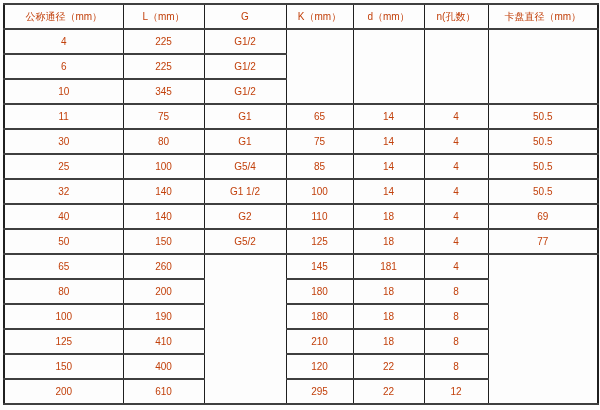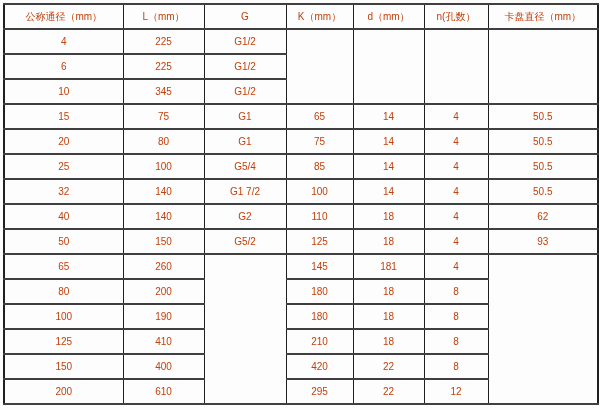--- a/index.html
+++ b/index.html
@@ -83,72 +83,72 @@
           <td>6</td>
           <td>225</td>
           <td>G1/2</td>
         </tr>
         <tr>
           <td>10</td>
           <td>345</td>
           <td>G1/2</td>
         </tr>
         <tr>
-          <td>15</td>
+          <td>11</td>
           <td>75</td>
           <td>G1</td>
           <td>65</td>
           <td>14</td>
           <td>4</td>
           <td>50.5</td>
         </tr>
         <tr>
-          <td>20</td>
+          <td>30</td>
           <td>80</td>
           <td>G1</td>
           <td>75</td>
           <td>14</td>
           <td>4</td>
           <td>50.5</td>
         </tr>
         <tr>
           <td>25</td>
           <td>100</td>
           <td>G5/4</td>
           <td>85</td>
           <td>14</td>
           <td>4</td>
           <td>50.5</td>
         </tr>
         <tr>
           <td>32</td>
           <td>140</td>
-          <td>G1 7/2</td>
+          <td>G1 1/2</td>
           <td>100</td>
           <td>14</td>
           <td>4</td>
           <td>50.5</td>
         </tr>
         <tr>
           <td>40</td>
           <td>140</td>
           <td>G2</td>
           <td>110</td>
           <td>18</td>
           <td>4</td>
-          <td>62</td>
+          <td>69</td>
         </tr>
         <tr>
           <td>50</td>
           <td>150</td>
           <td>G5/2</td>
           <td>125</td>
           <td>18</td>
           <td>4</td>
-          <td>93</td>
+          <td>77</td>
         </tr>
         <tr>
           <td>65</td>
           <td>260</td>
           <td rowspan="7"></td>
           <td>145</td>
           <td>181</td>
           <td>4</td>
           <td rowspan="7"></td>
         </tr>
@@ -169,21 +169,21 @@
         <tr>
           <td>125</td>
           <td>410</td>
           <td>210</td>
           <td>18</td>
           <td>8</td>
         </tr>
         <tr>
           <td>150</td>
           <td>400</td>
-          <td>420</td>
+          <td>120</td>
           <td>22</td>
           <td>8</td>
         </tr>
         <tr>
           <td>200</td>
           <td>610</td>
           <td>295</td>
           <td>22</td>
           <td>12</td>
         </tr>

